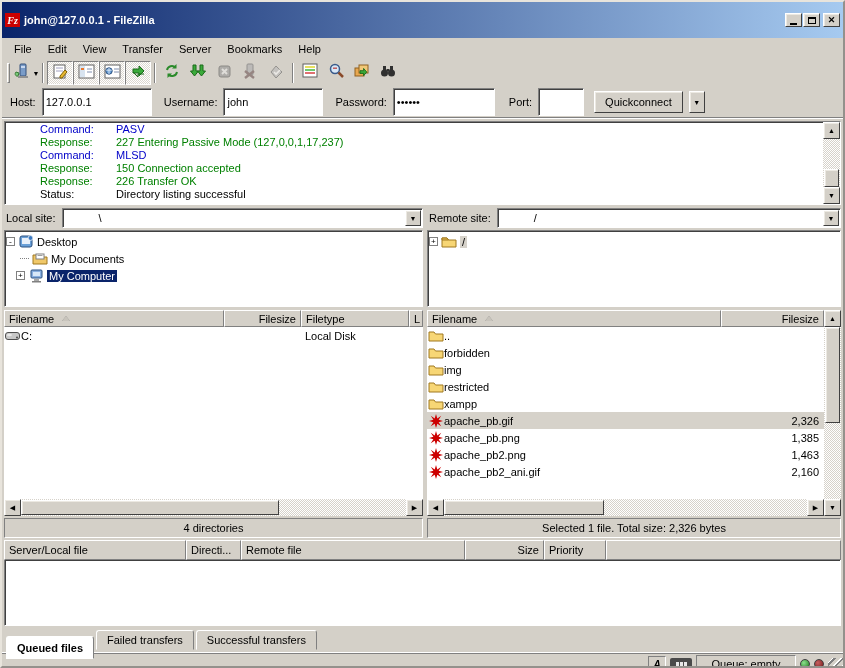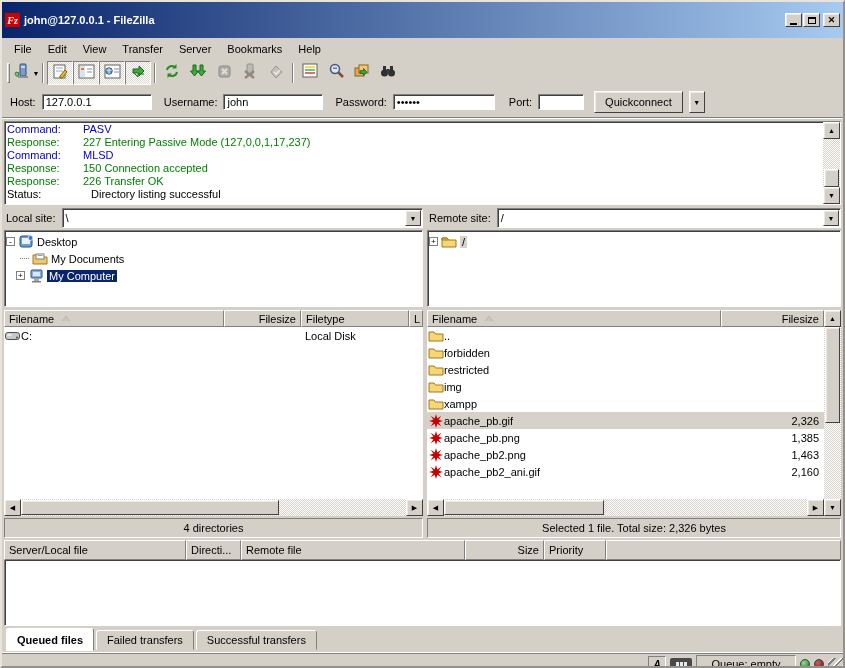--- a/index.html
+++ b/index.html
@@ -1,21 +1,21 @@
 <!DOCTYPE html>
 <html><head>
 <meta charset="utf-8">
 <style>
   html,body{margin:0;padding:0;background:#808080;}
   *{box-sizing:border-box;font-family:"Liberation Sans",sans-serif;}
   .window{width:845px;height:668px;background:#D4D0C8;border:2px outset #E8E4DC;display:flex;flex-direction:column;overflow:hidden;}
   
   .bout{border:1px solid;border-color:#FFFFFF #808080 #808080 #FFFFFF;background:#D4D0C8;}
   .bout2{border:1px solid;border-color:#FFFFFF #404040 #404040 #FFFFFF;box-shadow:inset 1px 1px 0 #ECE9E2;background:#D4D0C8;}
-  .sunk{border:1px solid;border-color:#808080 #FFFFFF #FFFFFF #808080;box-shadow:inset 1px 1px 0 #404040;background:#FFFFFF;}
+  .sunk{border:1px solid;border-color:#808080 #FFFFFF #FFFFFF #808080;box-shadow:inset 1px 1px 0 #404040;background:#FFFFFF;padding-left:33px;}
   .sunkflat{border:1px solid;border-color:#808080 #FFFFFF #FFFFFF #808080;background:#D4D0C8;justify-content:center;}
   .etch{height:2px;border-top:1px solid #808080;border-bottom:1px solid #FFFFFF;}
   
   .titlebar{height:36px;background:linear-gradient(to right,#0A246A,#A6CAF0);display:flex;align-items:center;padding:0 3px;flex:0 0 auto;}
   .fzlogo{width:15px;height:14px;background:#CC0000;color:#fff;font:bold italic 10px "Liberation Serif",serif;display:flex;align-items:center;justify-content:center;margin-right:4px;}
   .title{color:#fff;font-weight:bold;font-size:11px;flex:1;}
   .tbtn{width:17px;height:14px;display:flex;align-items:center;justify-content:center;font-size:9px;font-weight:bold;color:#000;margin-left:1px;}
   .tbtn .mini{width:7px;height:2px;background:#000;margin-top:7px;}
   .tbtn .maxi{width:8px;height:7px;border:1px solid #000;border-top-width:2px;}
   
@@ -23,29 +23,29 @@
   .menuitem{padding:3px 8px;}
   .toolbar{height:28px;display:flex;align-items:center;padding:0 2px;flex:0 0 auto;}
   .grip{width:3px;height:20px;border:1px solid;border-color:#FFFFFF #808080 #808080 #FFFFFF;margin:0 3px;}
   .tsep{width:2px;height:20px;border-left:1px solid #808080;border-right:1px solid #FFFFFF;margin:0 3px;}
   .tibtn{width:26px;height:24px;display:flex;align-items:center;justify-content:center;position:relative;}
   .tibtn.pressed{border:1px solid;border-color:#808080 #FFFFFF #FFFFFF #808080;background:repeating-conic-gradient(#FFFFFF 0 25%,#DCD8D0 0 50%) 0 0/2px 2px;}
   .tibtn.dis{opacity:.55;filter:grayscale(.8);}
   .dd{font-size:7px;margin-left:2px;}
   
   .quickbar{height:30px;display:flex;align-items:center;gap:6px;padding:0 8px;font-size:11px;flex:0 0 auto;}
-  .qinput{height:16px;font-size:11px;padding:1px 3px;outline:none;}
+  .qinput{height:28px;font-size:11px;padding:1px 3px;outline:none;}
   .qcbtn{height:22px;font-size:11px;padding:0 10px;display:flex;align-items:center;}
   .qcdd{height:22px;width:16px;display:flex;align-items:center;justify-content:center;font-size:7px;}
   
   .log{height:84px;margin:0 2px;display:flex;flex:0 0 auto;}
   .logbody{flex:1;padding:1px 2px;overflow:hidden;}
   .logline{display:flex;font-size:11px;line-height:13px;white-space:nowrap;}
   .loglabel{width:76px;flex:0 0 auto;}
-  .cmd{color:#0000C8;} .resp{color:#008000;} .stat{color:#000000;gap:8px;}
+  .cmd{color:#0000C8;} .resp{color:#008000;} .stat{color:#000000;}
   
   .sbv{width:17px;flex:0 0 auto;display:flex;flex-direction:column;background:repeating-conic-gradient(#FFFFFF 0 25%,#D6D2CA 0 50%) 0 0/2px 2px;}
   .sbh{height:17px;flex:0 0 auto;display:flex;background:repeating-conic-gradient(#FFFFFF 0 25%,#D6D2CA 0 50%) 0 0/2px 2px;}
   .sbbtn{width:17px;height:17px;flex:0 0 auto;display:flex;align-items:center;justify-content:center;font-size:7px;color:#000;}
   .sbthumbv{width:15px;margin:0 1px;}
   .sbthumbh{height:15px;margin:1px 0;}
   
   .main{flex:0 0 335px;display:flex;padding:2px;}
   .pane{display:flex;flex-direction:column;}
   .pane.left{width:419px;}
@@ -74,21 +74,21 @@
   .cell{overflow:hidden;}
   .rightcell{text-align:right;padding-right:5px;}
   .selrow{background:#D6D2CA;}
   .panestatus{height:20px;margin-top:2px;display:flex;align-items:center;padding:0 4px;font-size:11px;flex:0 0 auto;}
   
   .queue{flex:0 0 86px;margin:0 2px;display:flex;flex-direction:column;}
   .qheader{height:20px;display:flex;flex:0 0 auto;background:#D4D0C8;}
   .qlist{flex:1;}
   .tabs{height:26px;display:flex;align-items:flex-start;padding:2px 4px 0 4px;flex:0 0 auto;}
   .tab{height:20px;display:flex;align-items:center;padding:0 10px;font-size:11px;background:#D4D0C8;border:1px solid;border-color:#FFFFFF #808080 #D4D0C8 #FFFFFF;border-radius:3px 3px 0 0;margin-right:2px;position:relative;top:2px;}
-  .tab.active{background:#FFFFFF;font-weight:bold;top:0;height:23px;z-index:2;border-bottom-color:#FFFFFF;}
+  .tab.active{background:#FFFFFF;font-weight:bold;top:8px;height:23px;z-index:2;border-bottom-color:#FFFFFF;}
   
   .statusbar{flex:1;border-top:1px solid #FFFFFF;box-shadow:inset 0 1px 0 #808080;display:flex;align-items:center;justify-content:flex-end;padding:2px 0 2px 4px;gap:4px;}
   .sico{width:18px;height:16px;display:flex;align-items:center;justify-content:center;font-size:10px;}
   .badge{width:22px;height:12px;background:#4A4A4A;border-radius:2px;display:flex;align-items:center;justify-content:center;gap:1px;}
   .badge i{width:3px;height:5px;background:#E8E8E8;display:block;}
   .qstatus{width:100px;height:18px;display:flex;align-items:center;padding:0 4px;font-size:11px;background:#D4D0C8;}
   .led{width:10px;height:10px;border-radius:50%;border:1px solid #404040;}
   .led.on{background:radial-gradient(circle at 35% 35%,#8CE08C,#1E7A1E);}
   .led.off{background:radial-gradient(circle at 35% 35%,#C86060,#701818);}
   .rgrip{width:15px;height:15px;align-self:flex-end;background:repeating-linear-gradient(135deg,transparent 0 3px,#FFFFFF 3px 4px,#808080 4px 6px);}
@@ -431,30 +431,30 @@
                   </span>
                   <span class="cell" style="flex:1">forbidden</span>
                   <span class="cell rightcell" style="width:103px"></span>
                 </div>
               <div class="frow">
                   <span class="fic">
                     <svg width="16" height="13" viewBox="0 0 16 13">
                       <path d="M1 12 V3 h5 l1.5 2 H15 v7z" fill="#F7D675" stroke="#A07820"></path>
                     </svg>
                   </span>
-                  <span class="cell" style="flex:1">restricted</span>
+                  <span class="cell" style="flex:1">img</span>
                   <span class="cell rightcell" style="width:103px"></span>
                 </div>
               <div class="frow">
                   <span class="fic">
                     <svg width="16" height="13" viewBox="0 0 16 13">
                       <path d="M1 12 V3 h5 l1.5 2 H15 v7z" fill="#F7D675" stroke="#A07820"></path>
                     </svg>
                   </span>
-                  <span class="cell" style="flex:1">img</span>
+                  <span class="cell" style="flex:1">restricted</span>
                   <span class="cell rightcell" style="width:103px"></span>
                 </div>
               <div class="frow">
                   <span class="fic">
                     <svg width="16" height="13" viewBox="0 0 16 13">
                       <path d="M1 12 V3 h5 l1.5 2 H15 v7z" fill="#F7D675" stroke="#A07820"></path>
                     </svg>
                   </span>
                   <span class="cell" style="flex:1">xampp</span>
                   <span class="cell rightcell" style="width:103px"></span>

